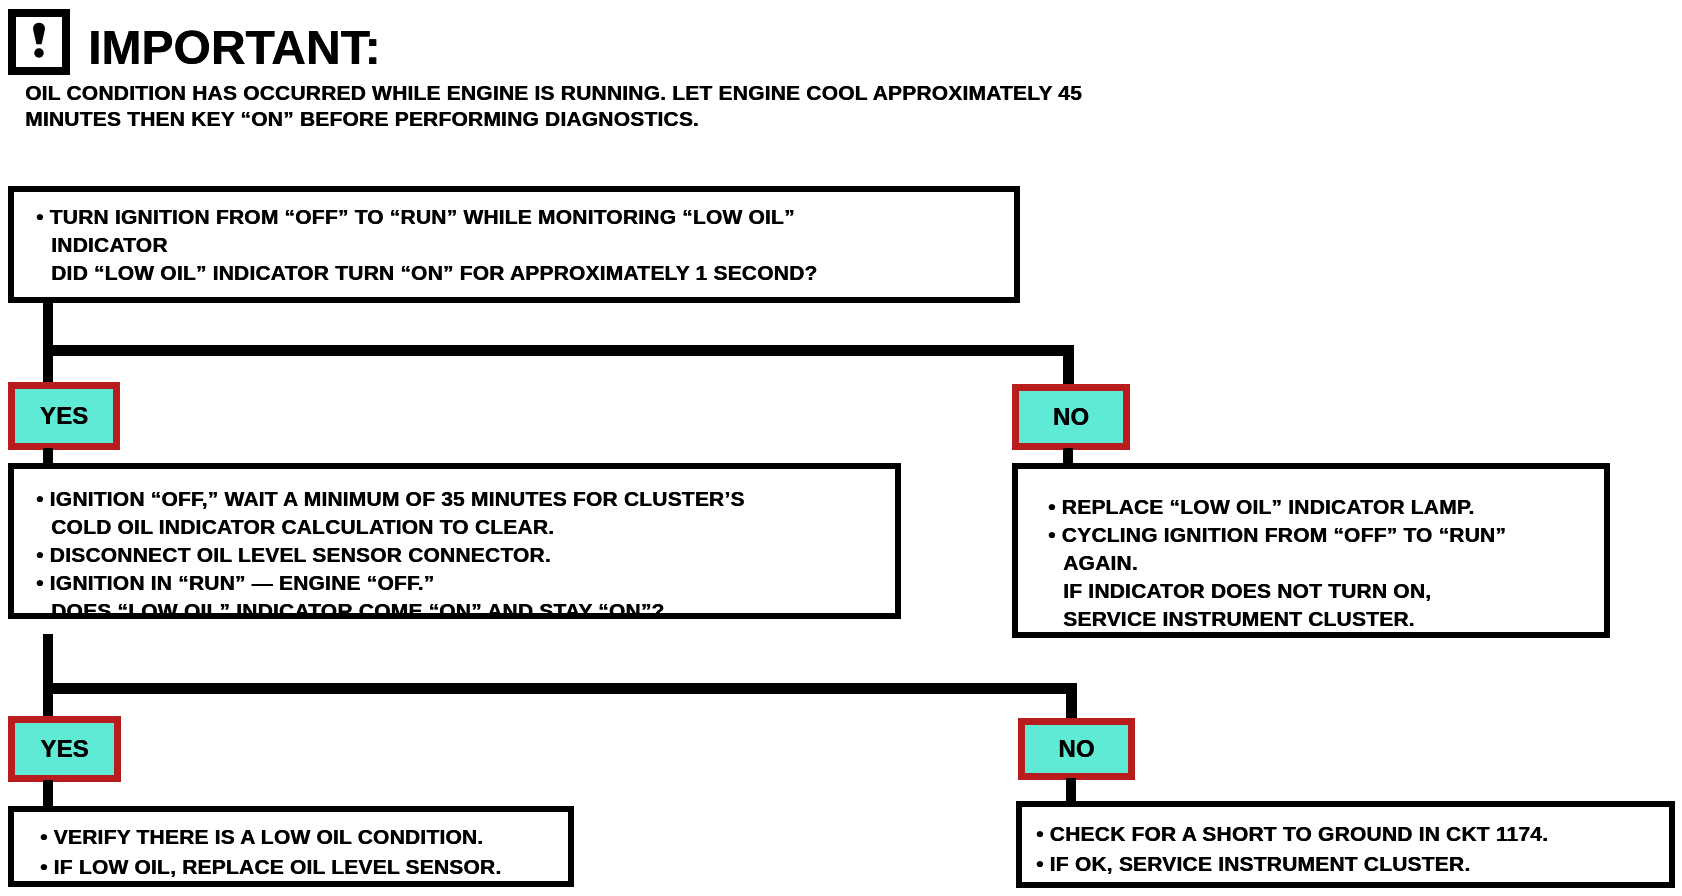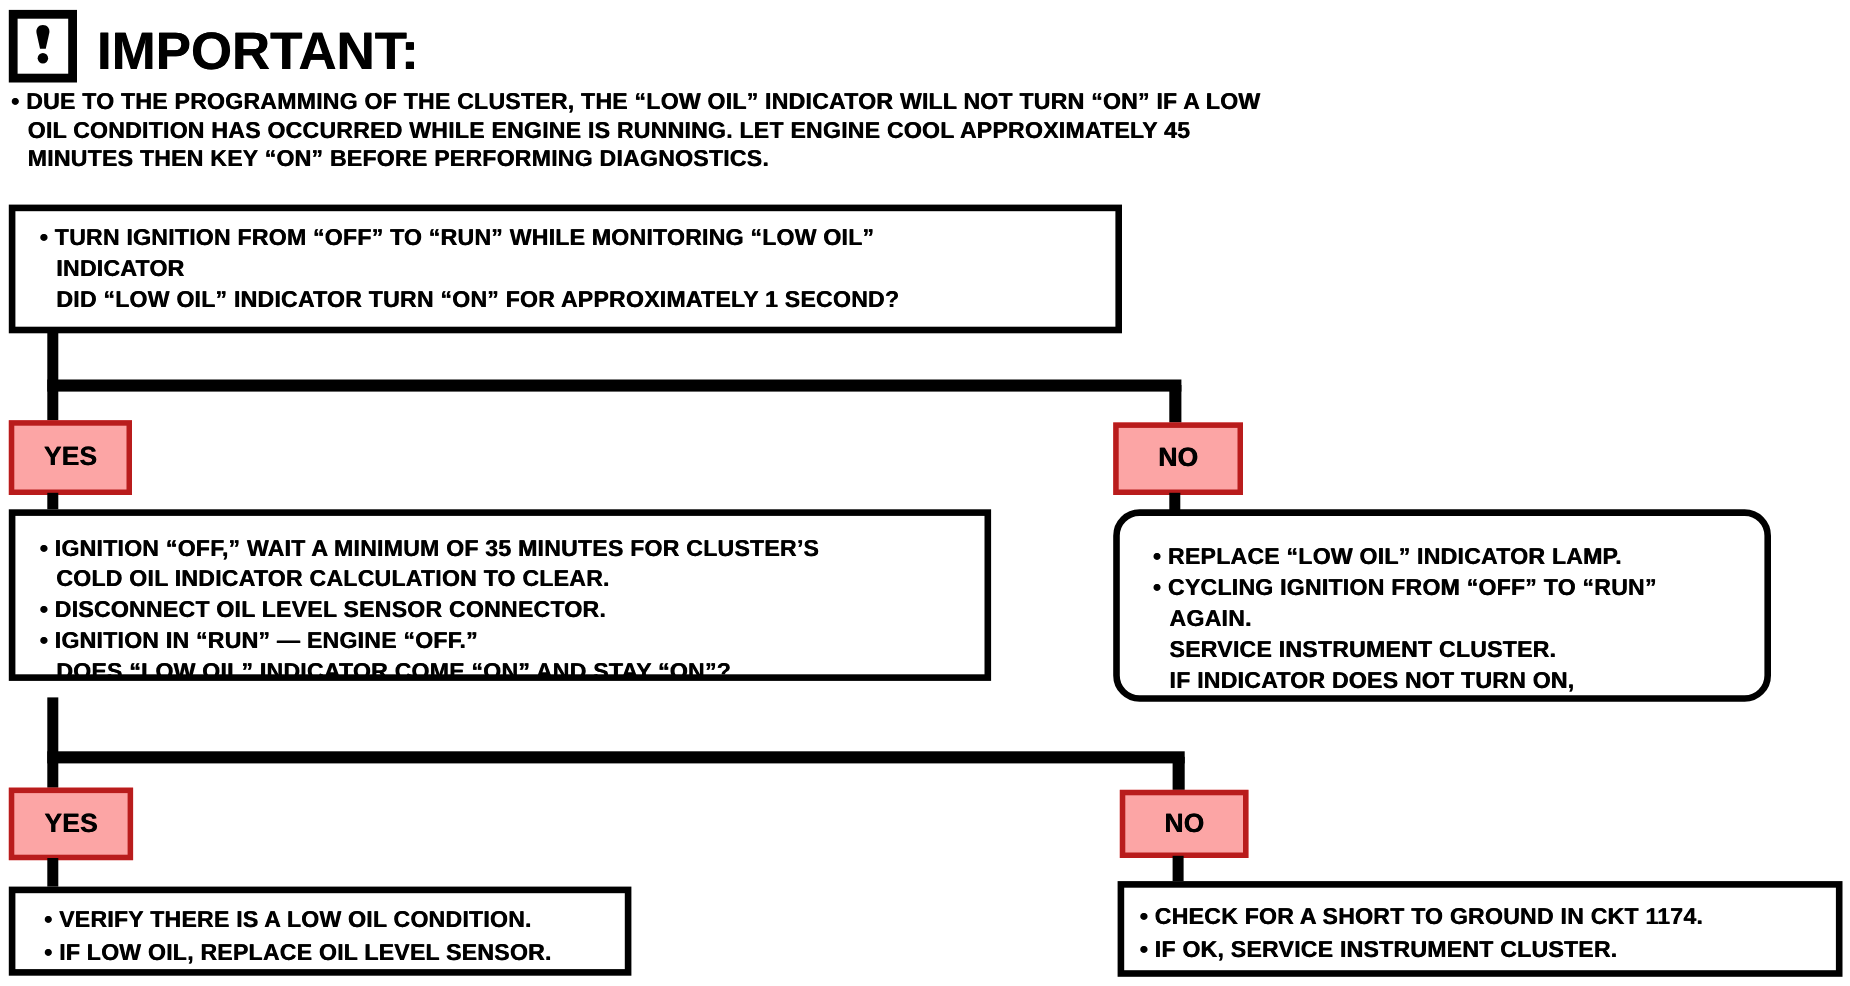--- a/index.html
+++ b/index.html
@@ -22,22 +22,22 @@
   }
   .box {
     position: absolute;
     box-sizing: border-box;
     border: 6px solid #000;
     background: #fff;
   }
   .label-box {
     position: absolute;
     box-sizing: border-box;
-    border: 5px solid #b91c1c;
-    background: #fca5a5;
+    border: 7px solid #b91c1c;
+    background: #5eead4;
     display: flex;
     align-items: center;
     justify-content: center;
     font-size: 24px;
   }
   .conn {
     position: absolute;
     background: #000;
   }
   .line {
@@ -66,21 +66,21 @@
     letter-spacing: 0px;
   }
   #note {
     position: absolute;
     left: 10px; top: 80px;
   }
   #q1-box    { left: 8px;    top: 186px; width: 1012px; height: 117px; padding: 11px 10px 0 22px; }
   #yes1-box  { left: 8px;    top: 382px; width: 112px;  height: 68px; }
   #no1-box   { left: 1012px; top: 384px; width: 118px;  height: 66px; }
   #step2-yes { left: 8px;    top: 463px; width: 893px;  height: 156px; padding: 16px 10px 0 22px; }
-  #step2-no  { left: 1012px; top: 463px; width: 598px;  height: 175px; padding: 24px 10px 0 30px; border-radius: 24px; }
+  #step2-no  { left: 1012px; top: 463px; width: 598px;  height: 175px; padding: 24px 10px 0 30px; }
   #yes2-box  { left: 8px;    top: 716px; width: 113px;  height: 66px; }
   #no2-box   { left: 1018px; top: 718px; width: 117px;  height: 62px; }
   #final-yes { left: 8px;    top: 806px; width: 566px;  height: 81px;  padding: 10px 10px 0 26px; }
   #final-no  { left: 1016px; top: 801px; width: 659px;  height: 87px;  padding: 12px 10px 0 14px; }
   #final-yes .line, #final-no .line { line-height: 30px; }
 </style>
 </head>
 <body>
 
 <div id="stage">
@@ -89,21 +89,20 @@
     <span>
       <svg viewBox="0 0 24 34" xmlns="http://www.w3.org/2000/svg">
         <path d="M12 1 C15.6 1 18 3.8 17.4 7.6 L14.4 21 L9.6 21 L6.6 7.6 C6 3.8 8.4 1 12 1 Z" fill="#000"></path>
         <circle cx="12" cy="29" r="4.4" fill="#000"></circle>
       </svg>
     </span>
   </div>
   <div id="title" class="txt">IMPORTANT:</div>
 
   <div id="note" class="note">
-    <div class="line txt">• DUE TO THE PROGRAMMING OF THE CLUSTER, THE “LOW OIL” INDICATOR WILL NOT TURN “ON” IF A LOW</div>
     <div class="line txt indent">OIL CONDITION HAS OCCURRED WHILE ENGINE IS RUNNING. LET ENGINE COOL APPROXIMATELY 45</div>
     <div class="line txt indent">MINUTES THEN KEY “ON” BEFORE PERFORMING DIAGNOSTICS.</div>
   </div>
 
   <div id="q1-box" class="box">
     <div class="line txt">• TURN IGNITION FROM “OFF” TO “RUN” WHILE MONITORING “LOW OIL”</div>
     <div class="line txt indent">INDICATOR</div>
     <div class="line txt indent">DID “LOW OIL” INDICATOR TURN “ON” FOR APPROXIMATELY 1 SECOND?</div>
   </div>
 
@@ -122,22 +121,22 @@
     <div class="line txt indent">COLD OIL INDICATOR CALCULATION TO CLEAR.</div>
     <div class="line txt">• DISCONNECT OIL LEVEL SENSOR CONNECTOR.</div>
     <div class="line txt">• IGNITION IN “RUN” — ENGINE “OFF.”</div>
     <div class="line txt indent">DOES “LOW OIL” INDICATOR COME “ON” AND STAY “ON”?</div>
   </div>
 
   <div id="step2-no" class="box">
     <div class="line txt">• REPLACE “LOW OIL” INDICATOR LAMP.</div>
     <div class="line txt">• CYCLING IGNITION FROM “OFF” TO “RUN”</div>
     <div class="line txt indent">AGAIN.</div>
+    <div class="line txt indent">IF INDICATOR DOES NOT TURN ON,</div>
     <div class="line txt indent">SERVICE INSTRUMENT CLUSTER.</div>
-    <div class="line txt indent">IF INDICATOR DOES NOT TURN ON,</div>
   </div>
 
   <div class="conn" style="left:43px; top:634px; width:10px; height:84px;"></div>
   <div class="conn" style="left:43px; top:683px; width:1034px; height:11px;"></div>
   <div class="conn" style="left:1066px; top:688px; width:11px; height:32px;"></div>
 
   <div id="yes2-box" class="label-box txt">YES</div>
   <div id="no2-box" class="label-box txt">NO</div>
 
   <div class="conn" style="left:43px; top:780px; width:10px; height:28px;"></div>

